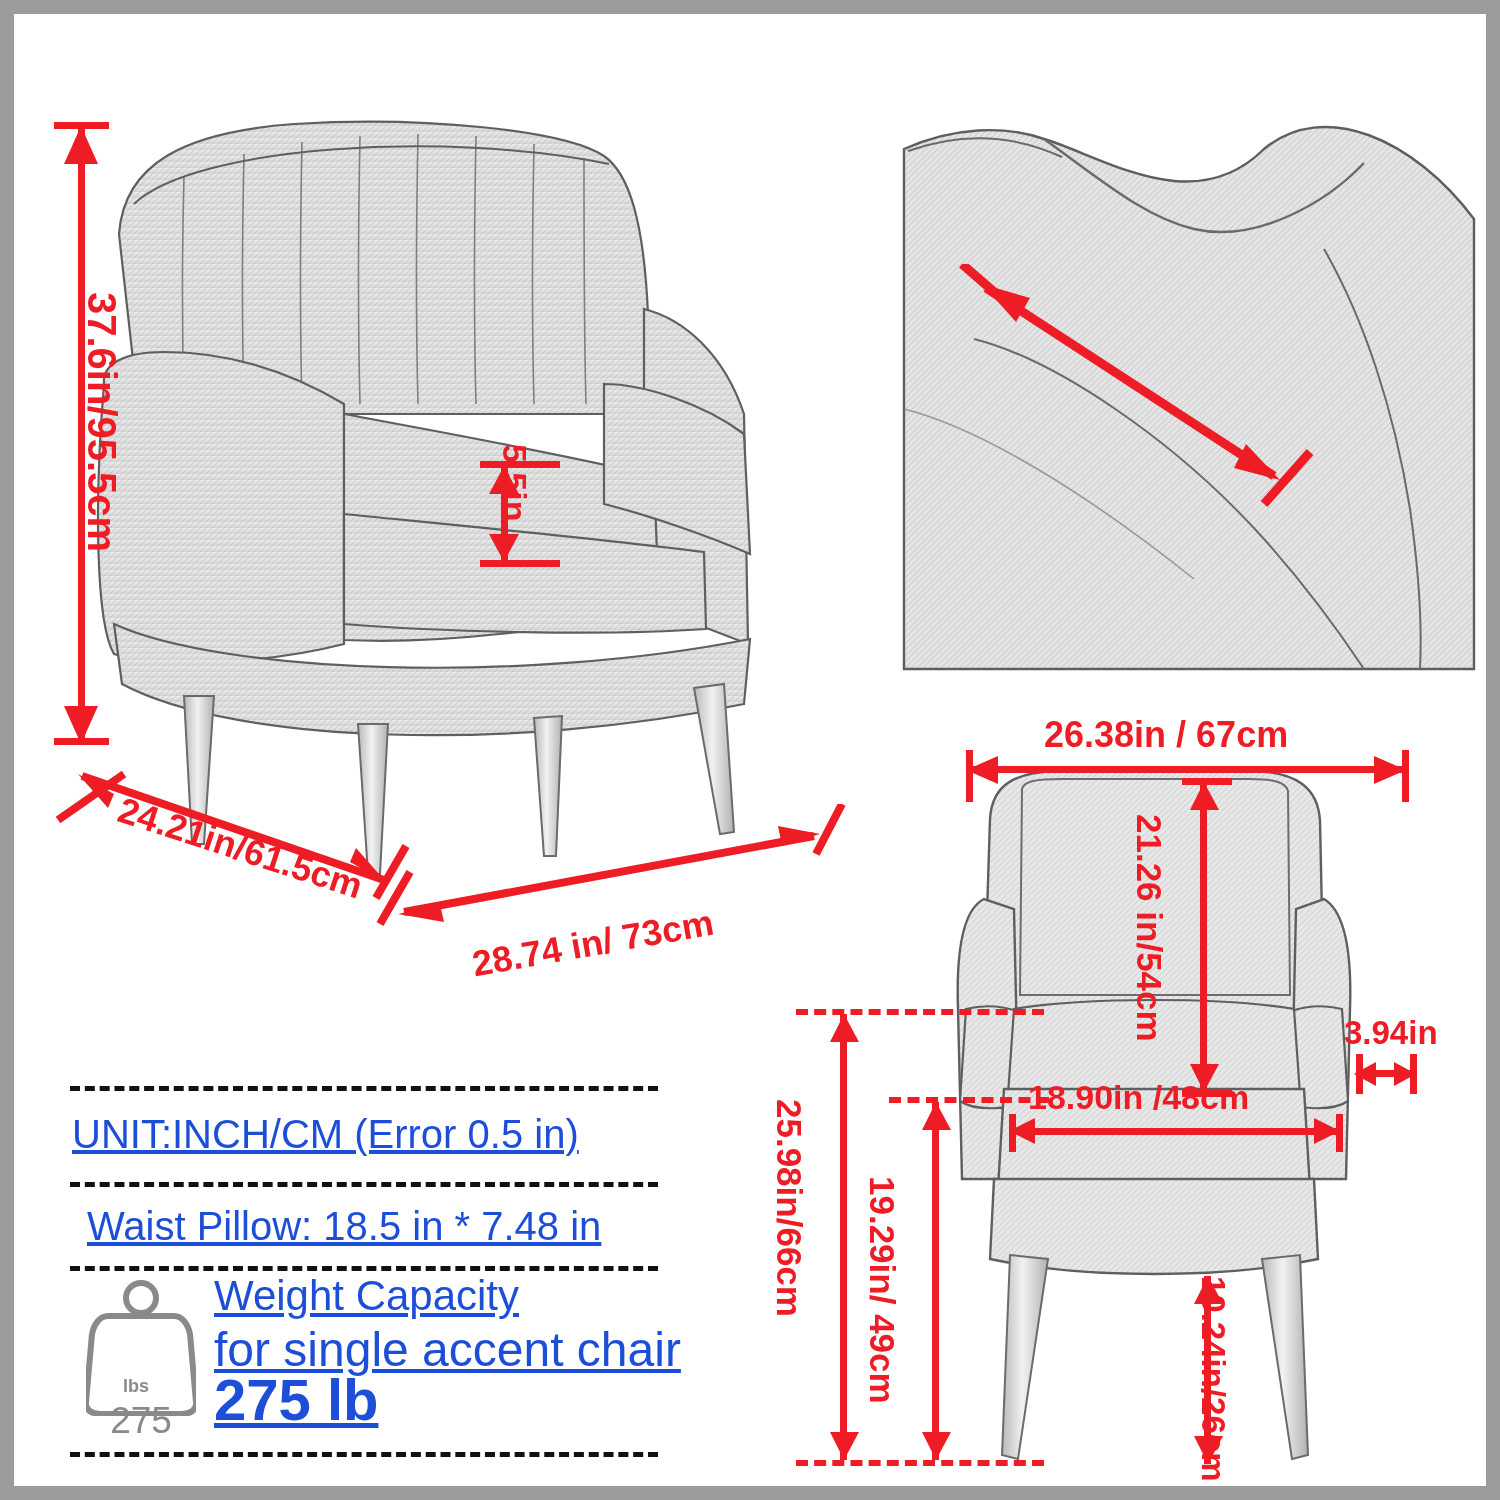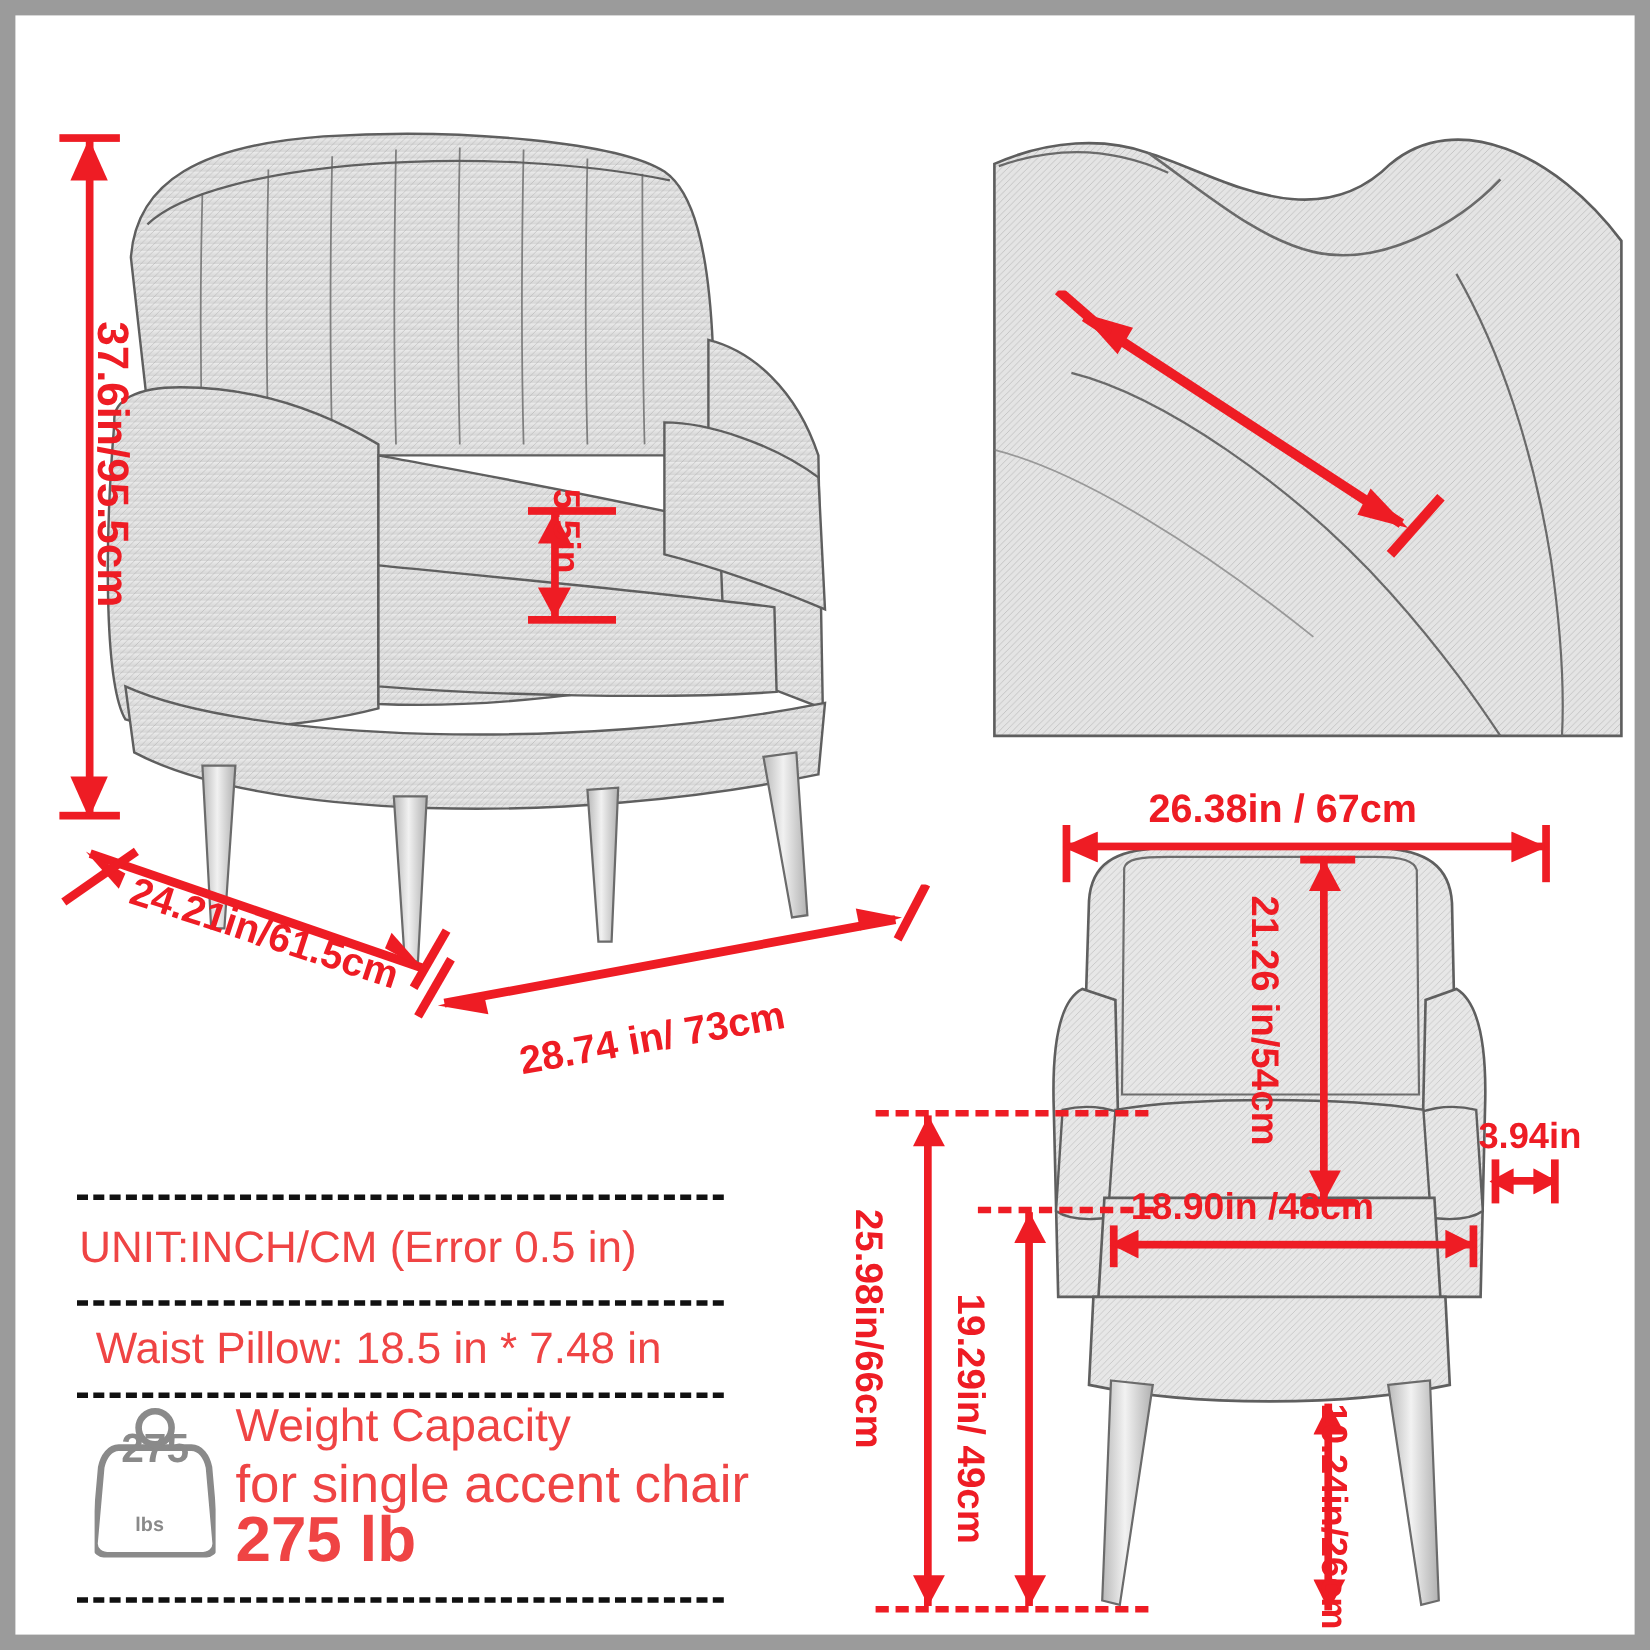--- a/index.html
+++ b/index.html
@@ -32,37 +32,38 @@
   
   .dashrule{
     position:absolute;
     height:0;
     border-top:5px dashed #111;
     width:588px;
     left:56px;
   }
   .infotext{
     position:absolute;
-    color:#ef4444;
+    color:#1d4ed8;
     font-family:"Liberation Sans", sans-serif;
     white-space:nowrap;
+    text-decoration:underline;
   }
   .weightIcon{
     position:absolute;
     left:72px;top:1262px;
     width:110px;height:140px;
   }
   .wnum{
     position:absolute;
-    left:72px;top:1282px;
+    left:72px;top:1386px;
     width:110px;
     text-align:center;
     font-size:37px;
     color:#8a8a8a;
-    font-weight:bold;
+    font-weight:normal;
   }
   .wlbs{
     position:absolute;
     left:72px;top:1362px;
     width:100px;text-align:center;
     font-size:18px;color:#8a8a8a;font-weight:bold;
   }
   .rot90{transform-origin:left top;}
 </style>
 </head>

